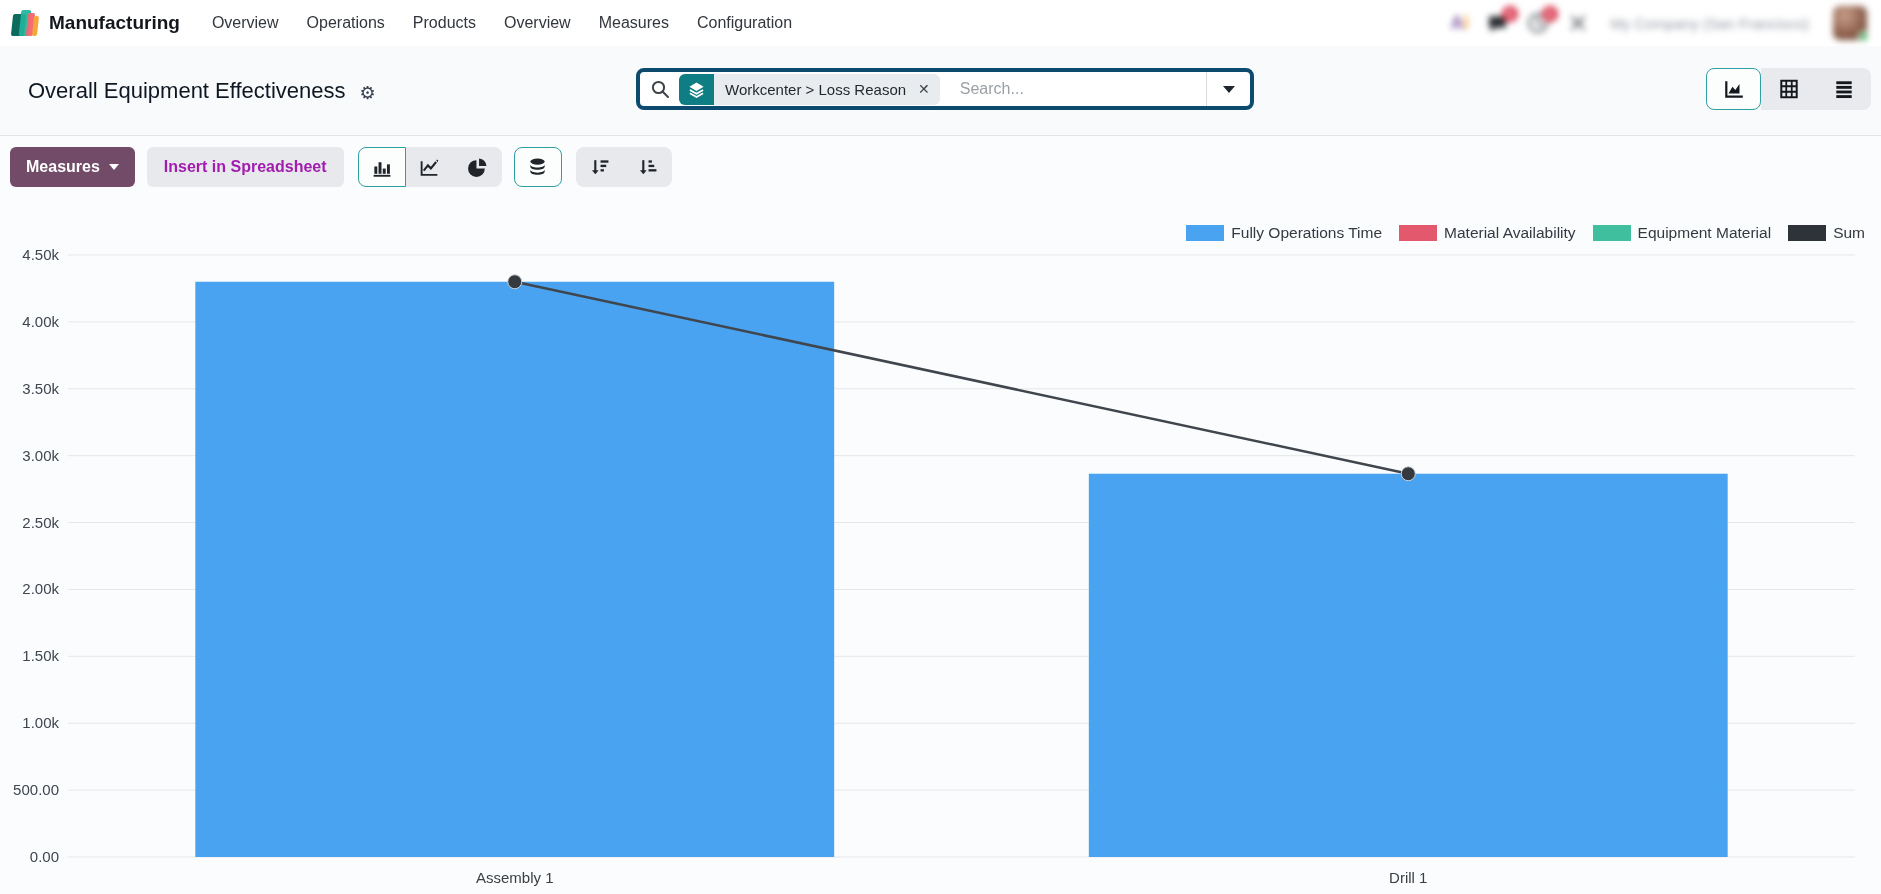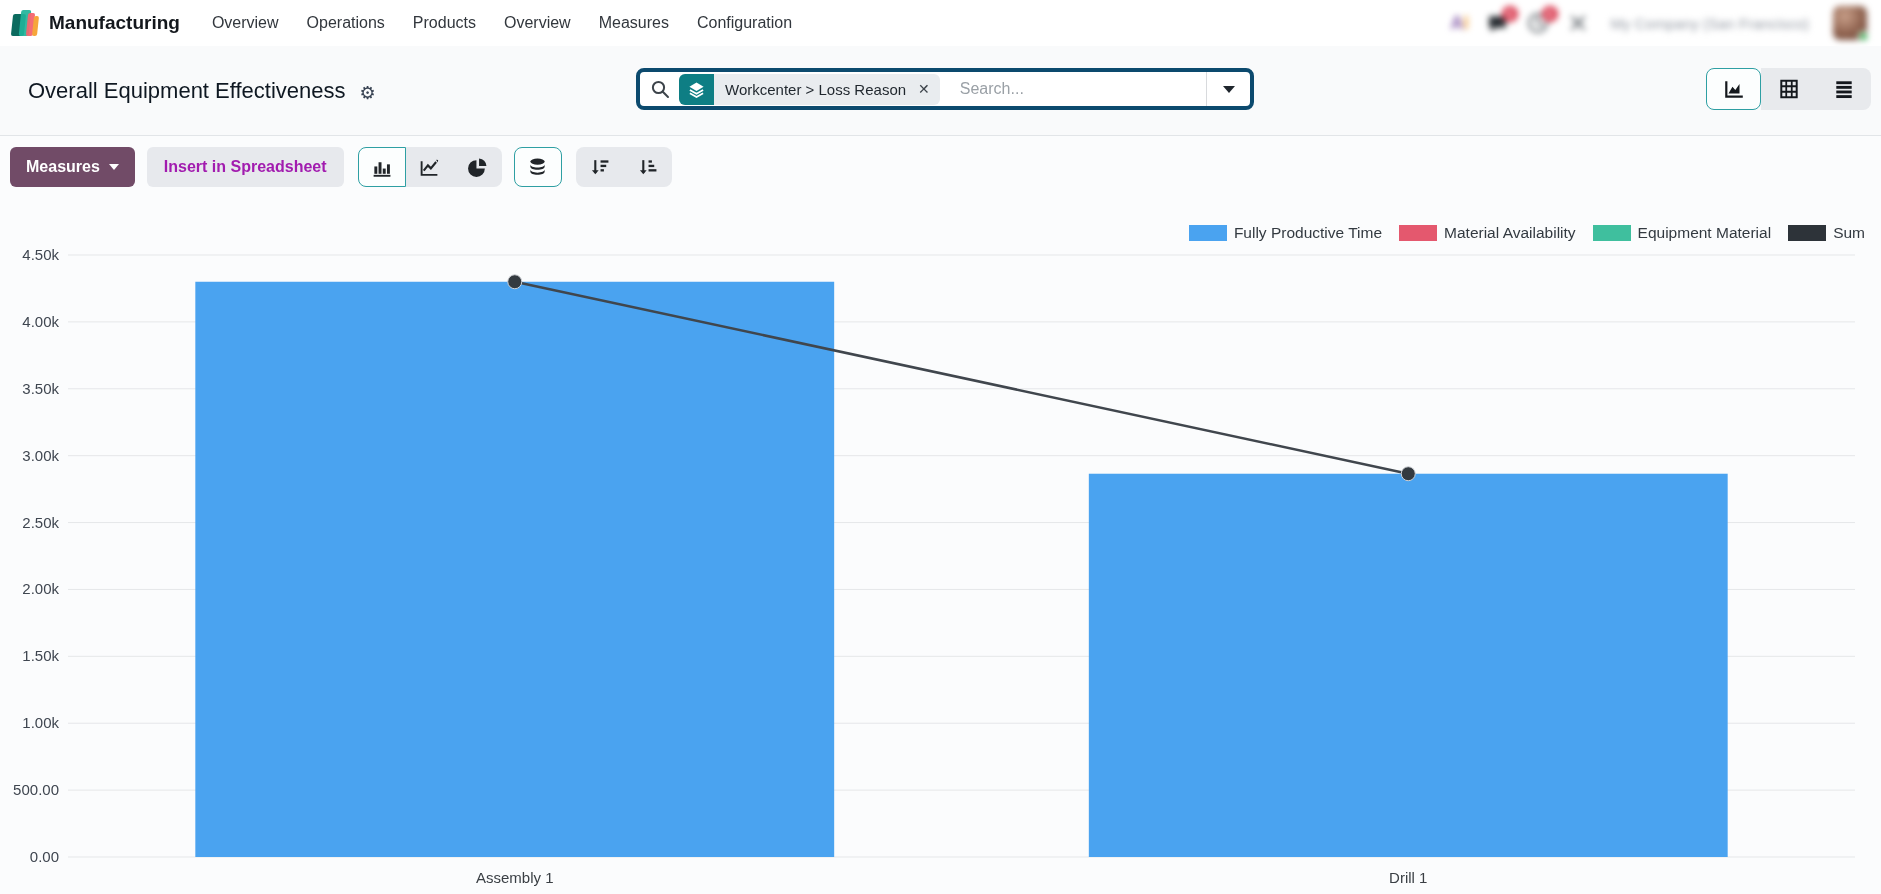--- a/index.html
+++ b/index.html
@@ -254,21 +254,21 @@
         <rect x="11" y="11.6" width="7.5" height="2.2" fill="#212529"></rect>
       </svg>
     </div>
   </div>
 </div>
 
 <div class="chart-region">
   <div class="legend" id="legend">
       <div class="legend-item">
         <span class="legend-swatch" style="background: rgb(74, 163, 240);"></span>
-        <span class="legend-label">Fully Productive Time</span>
+        <span class="legend-label">Fully Operations Time</span>
       </div>
       <div class="legend-item">
         <span class="legend-swatch" style="background: rgb(228, 88, 110);"></span>
         <span class="legend-label">Material Availability</span>
       </div>
       <div class="legend-item">
         <span class="legend-swatch" style="background: rgb(63, 191, 158);"></span>
         <span class="legend-label">Equipment Material</span>
       </div>
       <div class="legend-item">

